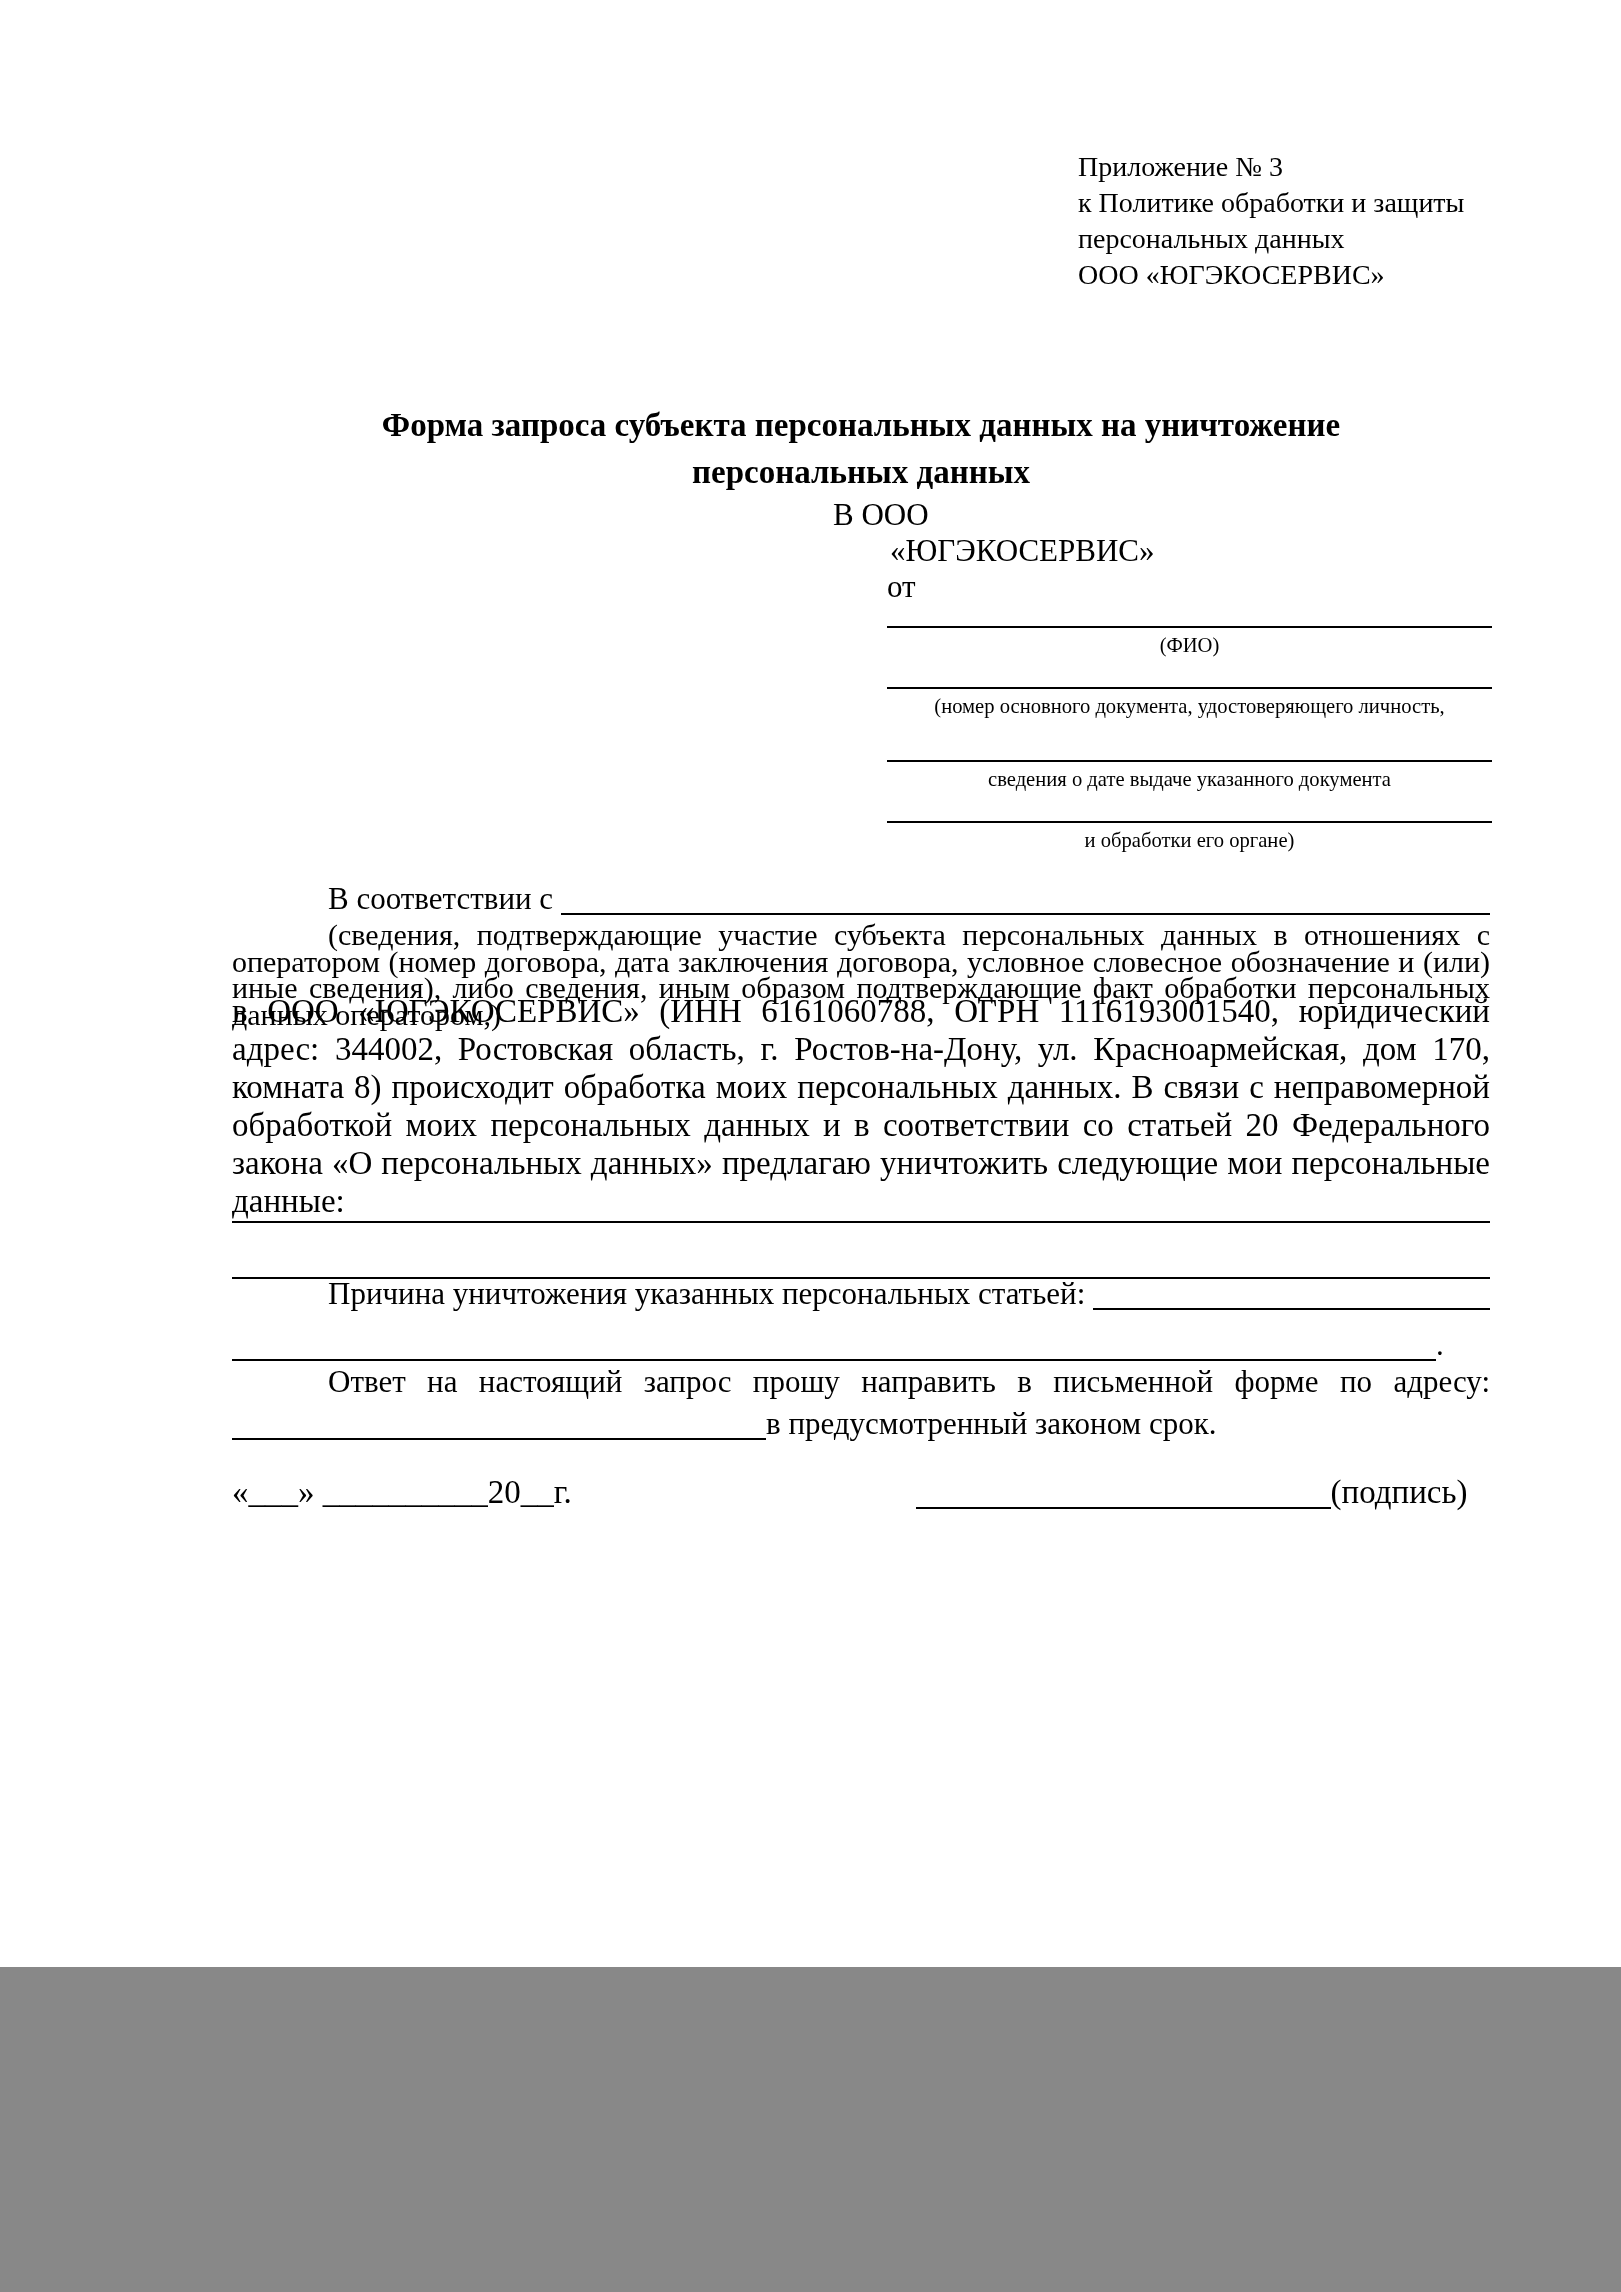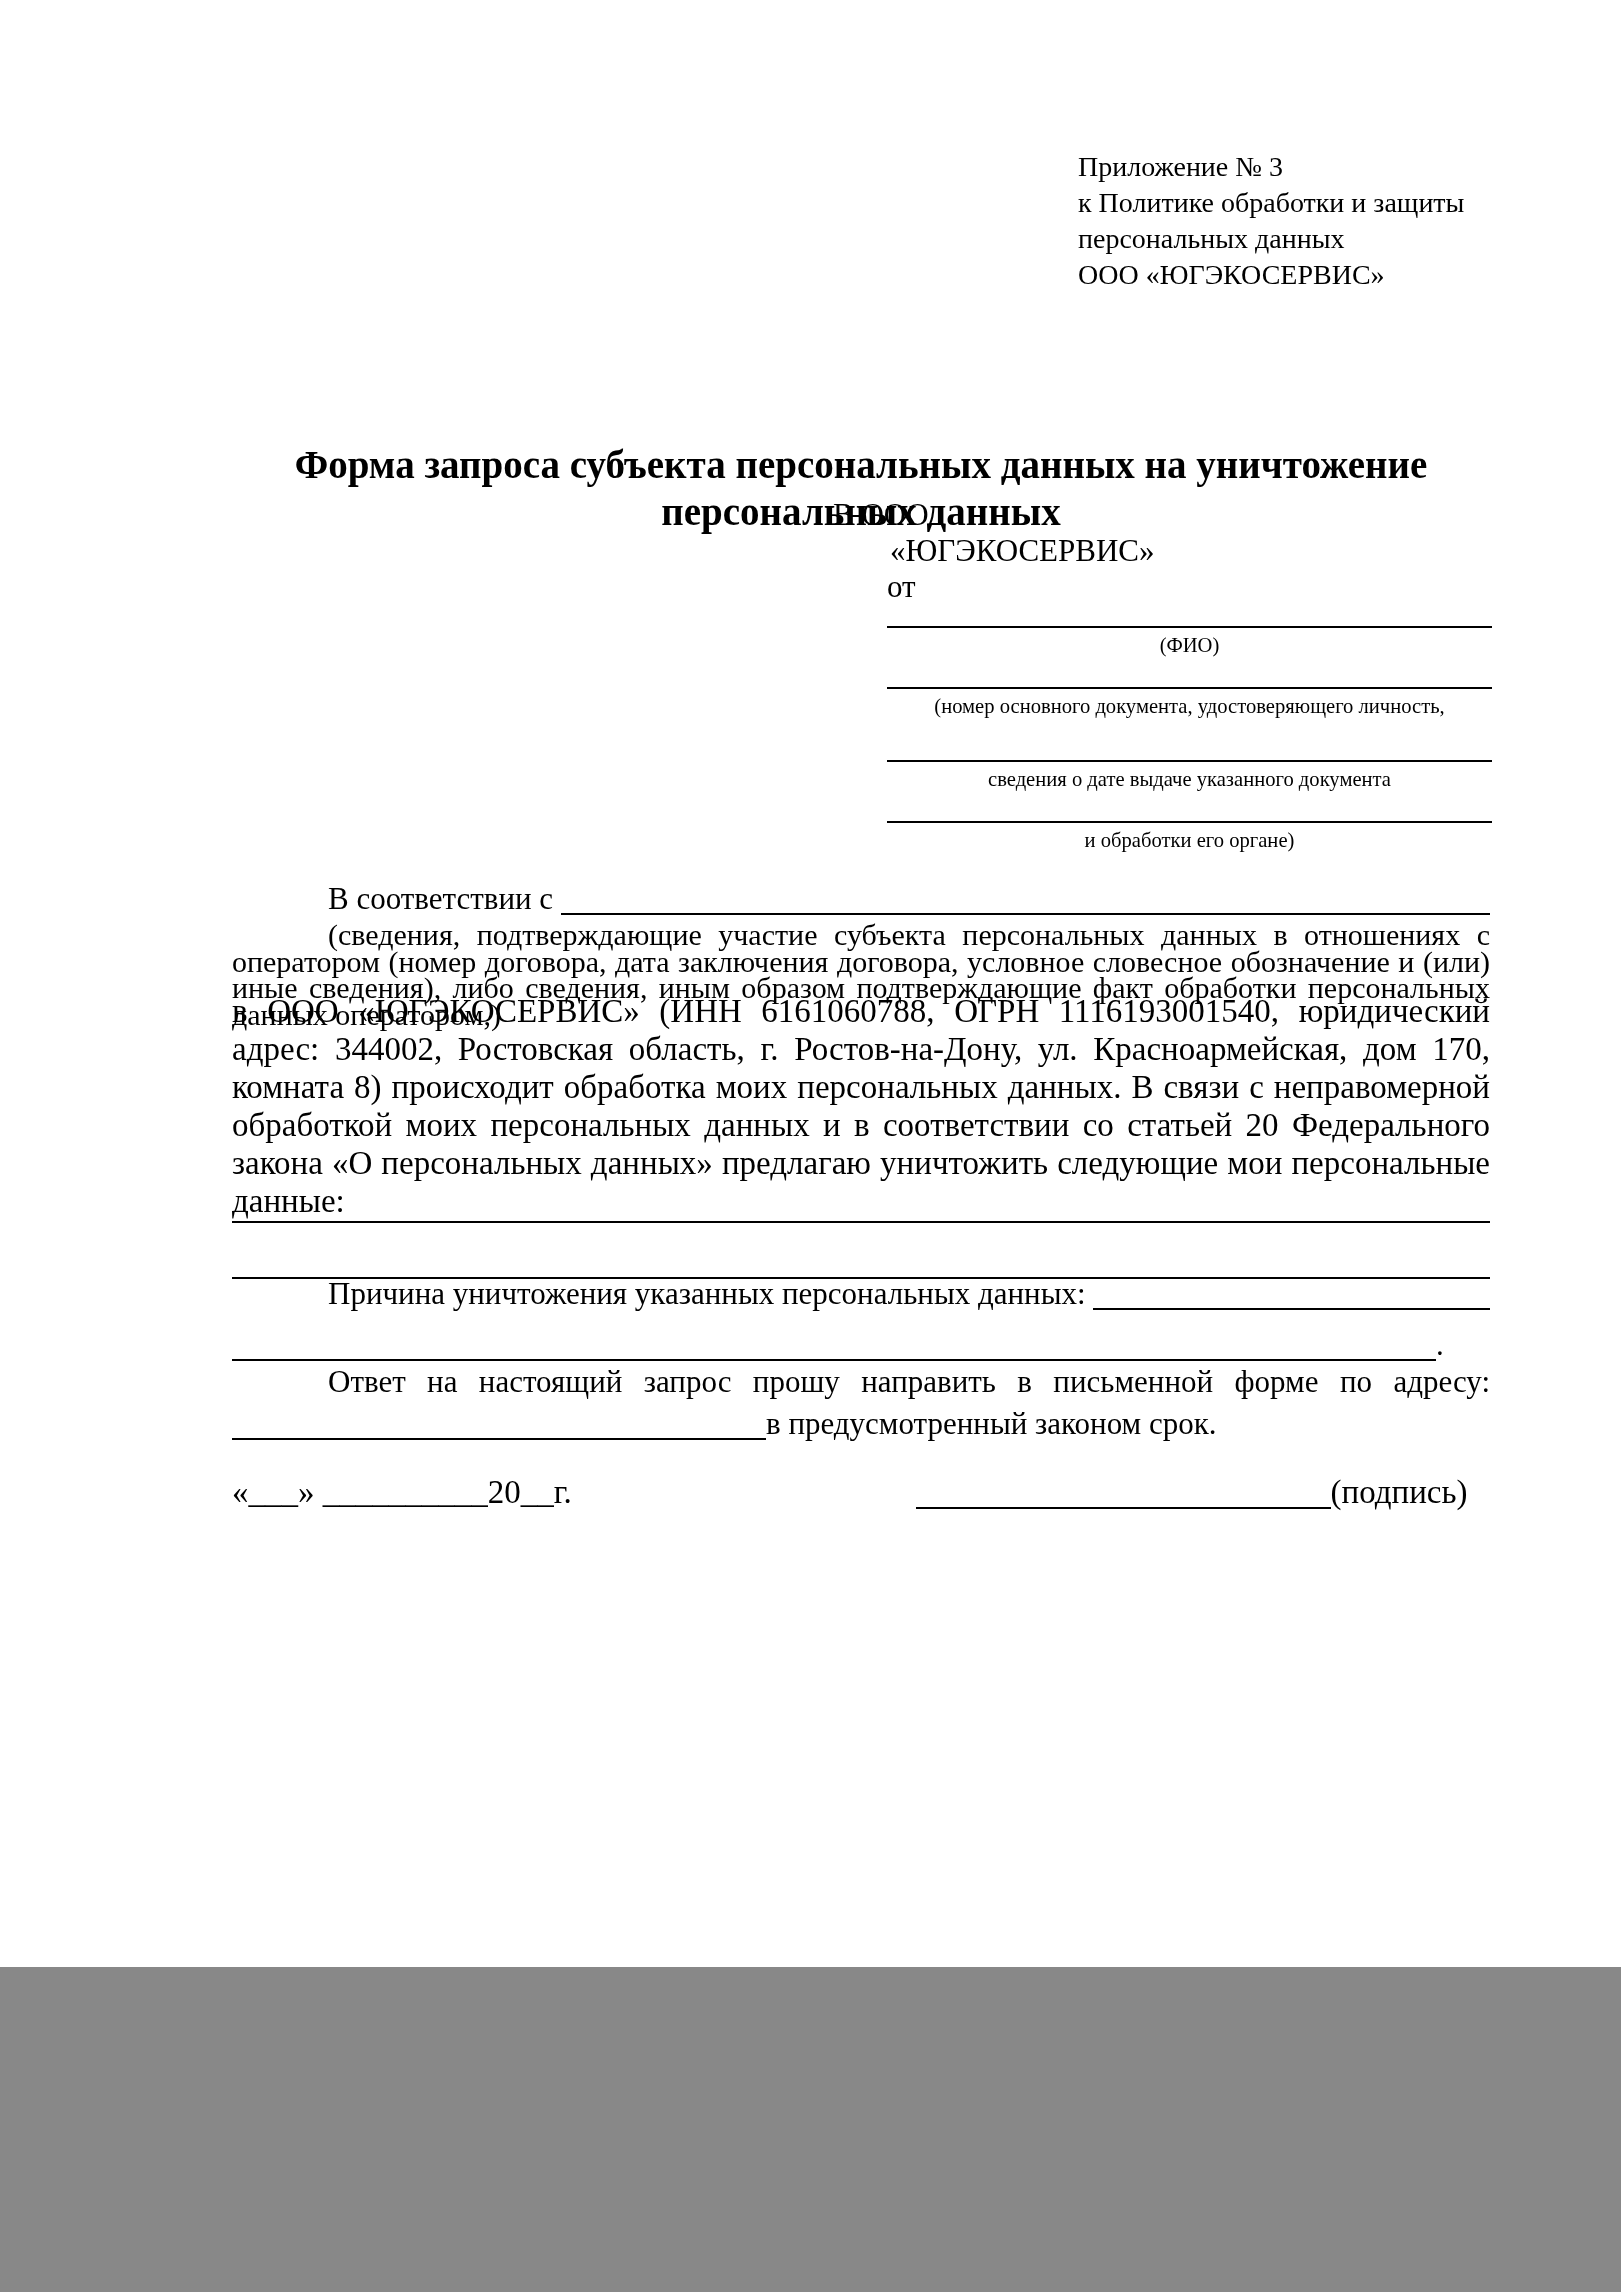--- a/index.html
+++ b/index.html
@@ -16,21 +16,21 @@
 
   
   .header-block {
     position:absolute; left:1078px; top:149px;
     font-size:28px; line-height:36px; white-space:nowrap;
   }
 
   
   .doc-title {
     position:absolute; left:232px; top:402px; width:1258px;
-    text-align:center; font-weight:bold; font-size:39px; line-height:47px;margin-top:39px;
+    text-align:center; font-weight:bold; font-size:33px; line-height:47px;
   }
 
   .abs { position:absolute; font-size:31px; line-height:37px; white-space:nowrap; }
 
   
   .field-line {
     position:absolute; left:887px; width:605px; height:33px;
     border-bottom:2px solid #000;
   }
   .field-caption {
@@ -121,21 +121,21 @@
 
   <div class="note-para">(сведения, подтверждающие участие субъекта персональных данных в отношениях с оператором (номер договора, дата заключения договора, условное словесное обозначение и (или) иные сведения), либо сведения, иным образом подтверждающие факт обработки персональных данных оператором,)</div>
 
   <div class="main-para">в ООО «ЮГЭКОСЕРВИС» (ИНН 6161060788, ОГРН 1116193001540, юридический адрес: 344002, Ростовская область, г. Ростов-на-Дону, ул. Красноармейская, дом 170, комната 8) происходит обработка моих персональных данных. В связи с неправомерной обработкой моих персональных данных и в соответствии со статьей 20 Федерального закона «О персональных данных» предлагаю уничтожить следующие мои персональные данные:</div>
 
   <div class="blank-row" style="top:1188px;"></div>
   <div class="blank-row" style="top:1244px;"></div>
 
   <div class="row" style="top:1274px;">
     <span class="indent"></span>
-    <span class="txt">Причина уничтожения указанных персональных данных: </span>
+    <span class="txt">Причина уничтожения указанных персональных статьей: </span>
     <span class="fill"></span>
   </div>
 
   <div class="row" style="top:1325px;">
     <span class="fill fixed" style="width:1204px;"></span>
     <span class="txt">.</span>
   </div>
 
   <div class="reply-para">Ответ на настоящий запрос прошу направить в письменной форме по адресу:</div>
 

